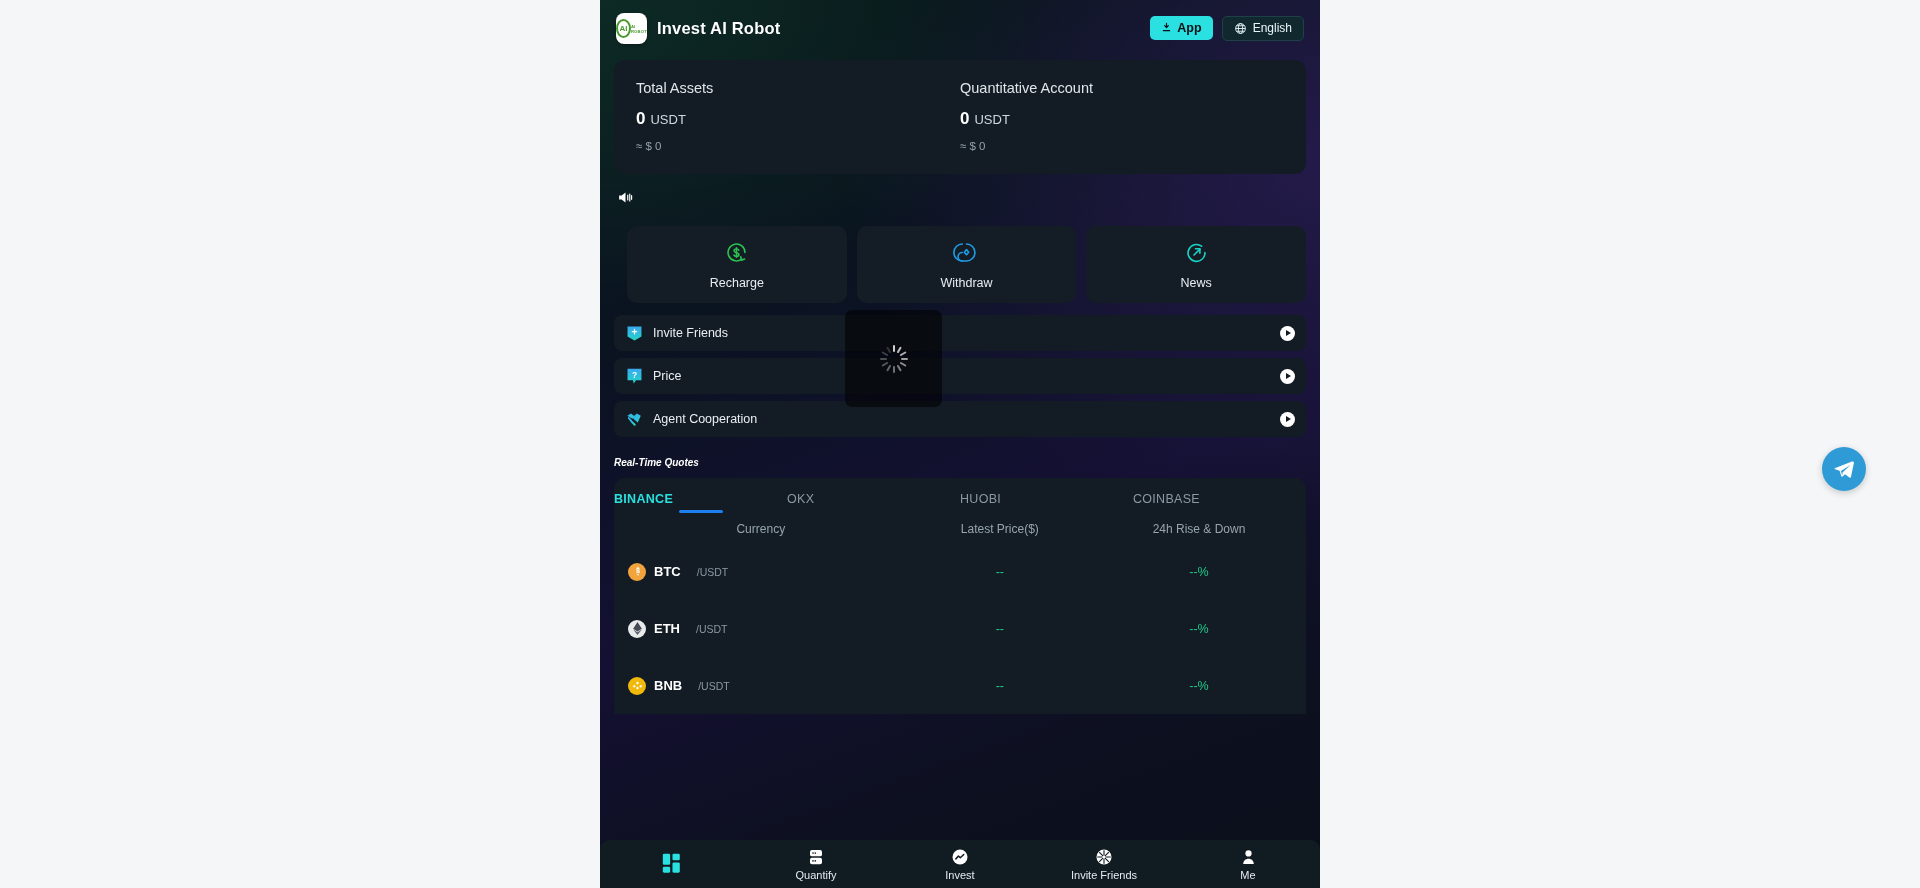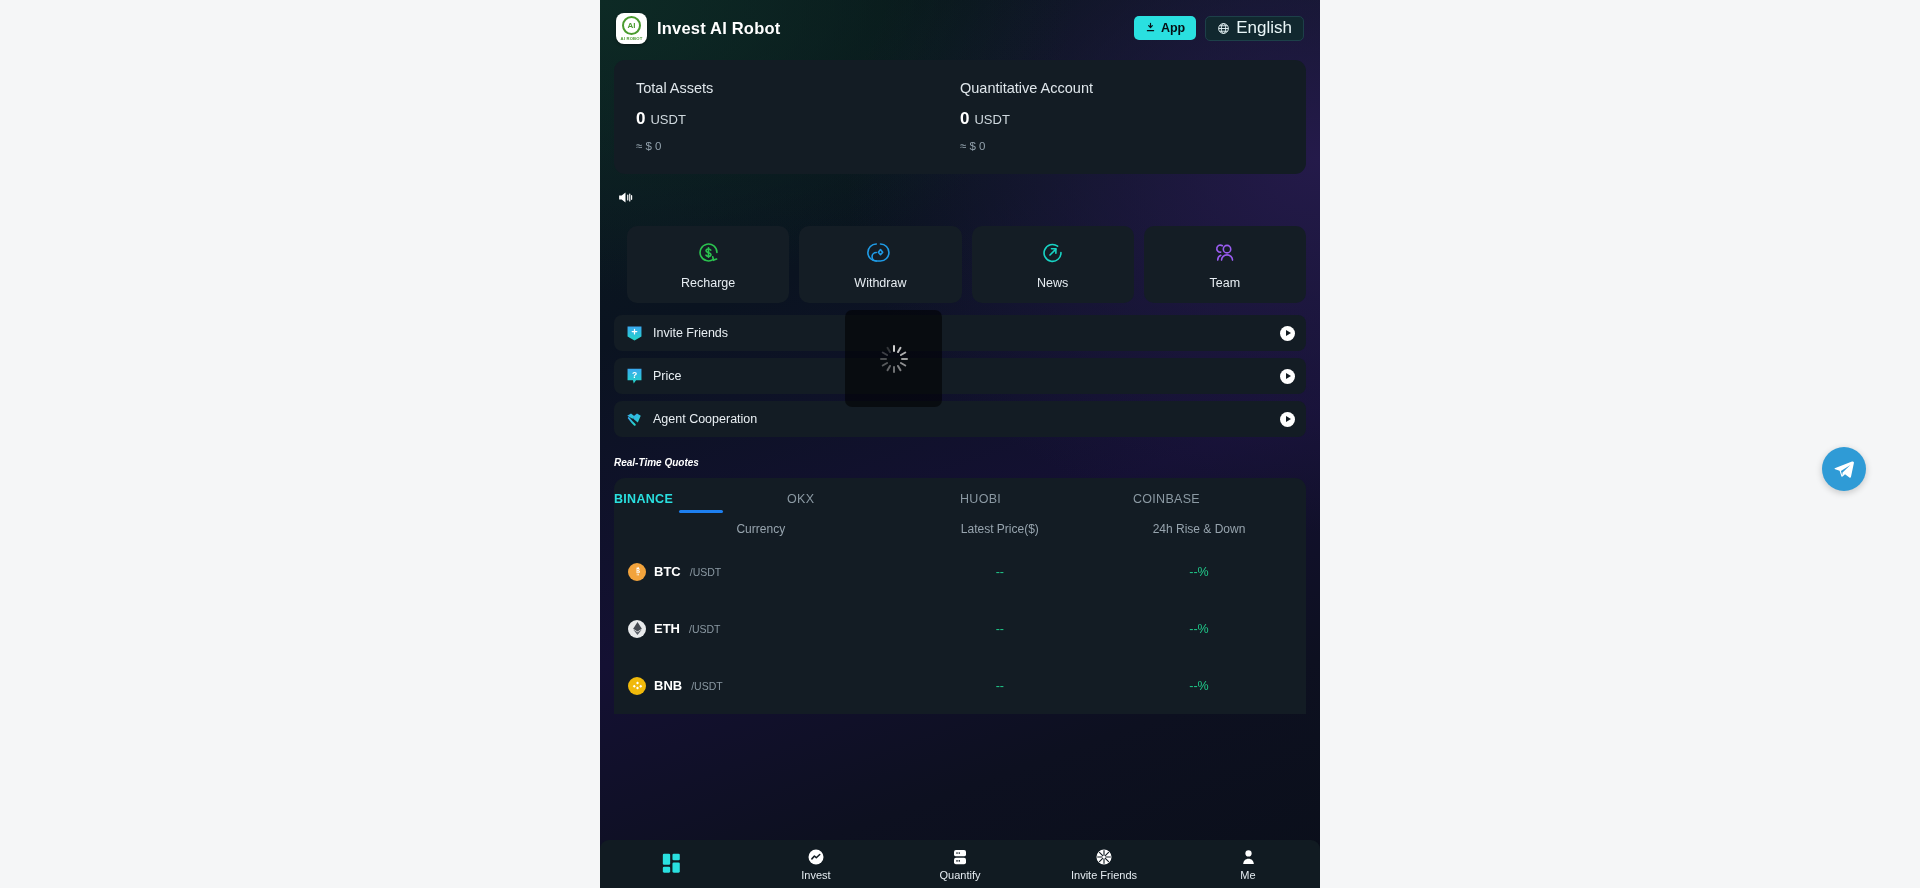--- a/index.html
+++ b/index.html
@@ -19,42 +19,42 @@
     overflow:hidden;
   }
   
   .header {
     height:56px; display:flex; align-items:center;
     padding:0 16px; position:relative; z-index:6;
   }
   .brand { display:flex; align-items:center; gap:10px; }
   .logo {
     width:31px;height:31px;border-radius:8px;background:#fff;
-    display:flex;align-items:center;justify-content:center;flex-direction:column;
+    display:flex;align-items:center;justify-content:center;
     flex:none;box-shadow:0 1px 3px rgba(0,0,0,.4);
   }
   .logo .ring {
     width:19px;height:19px;border-radius:50%;
     border:2.5px solid #4a9b2f;
     display:flex;align-items:center;justify-content:center;
     font-size:8px;font-weight:bold;color:#4a9b2f;line-height:1;
     margin-top:1px;
   }
   .logo .lbl { font-size:4.2px;font-weight:bold;color:#4a9b2f;letter-spacing:.2px;margin-top:1px; }
   .brand-name { color:#fff; font-size:16.5px; font-weight:bold; letter-spacing:.2px; }
   .header-actions { margin-left:auto; display:flex; align-items:flex-start; gap:9px; }
   .btn-app {
     background:#2ae0e0;color:#061015;border:none;border-radius:5px;
     height:24px;padding:0 11px;display:flex;align-items:center;gap:5px;
     font-size:12.5px;font-weight:600;cursor:pointer;font-family:inherit;
   }
   .btn-lang {
     background:#11282f;color:#e9f6f8;border:1px solid #1d4049;border-radius:5px;
     height:25px;padding:0 11px;display:flex;align-items:center;gap:6px;
-    font-size:17px;cursor:pointer;font-family:inherit;
+    font-size:12px;cursor:pointer;font-family:inherit;
   }
   .ic { display:inline-flex; align-items:center; justify-content:center; }
   
   .assets-card {
     margin:4px 14px 0; background:#131c24; border-radius:11px;
     padding:20px 22px 22px; display:flex; position:relative; z-index:5;
   }
   .assets-col { flex:1; }
   .assets-title { color:#dfe6eb; font-size:14.5px; margin-bottom:13px; }
   .assets-amt { display:flex; align-items:baseline; gap:5px; margin-bottom:11px; }
@@ -108,21 +108,21 @@
   .c-price { flex:0 0 32%; text-align:center; }
   .c-chg { flex:0 0 28%; text-align:center; }
   .q-row { display:flex; align-items:center; height:57px; padding:0 14px; }
   .q-cur { flex:0 0 40%; display:flex; align-items:center; gap:8px; }
   .coin {
     width:18px;height:18px;border-radius:50%;flex:none;
     display:flex;align-items:center;justify-content:center;
     font-size:11px;font-weight:bold;color:#fff;
   }
   .q-sym { color:#fff; font-size:13px; font-weight:bold; }
-  .q-pair { color:#8b99a3; font-size:10.5px; margin-left:1px; }
+  .q-pair { color:#8b99a3; font-size:10.5px; margin-left:8px; }
   .q-price { flex:0 0 32%; text-align:center; font-size:12.5px; color:#20c98a; }
   .q-chg { flex:0 0 28%; text-align:center; font-size:12.5px; color:#20c98a; }
   
   .loading-mask {
     position:absolute; left:245px; top:310px; width:97px; height:97px;
     background:rgba(0,0,0,.55); border-radius:7px; z-index:40;
     display:flex; align-items:center; justify-content:center;
   }
   .spinner { position:relative; width:28px; height:28px; }
   .spinner i {
@@ -238,31 +238,20 @@
     </div>
     <div class="action-card">
       <span class="ic">
         <svg width="27" height="27" viewBox="0 0 32 32" fill="none" stroke="#18d3c4" stroke-width="1.9" stroke-linecap="round" stroke-linejoin="round">
           <path d="M22 8.5A10 10 0 1 0 26 16"></path>
           <path d="M13 19l7-7"></path>
           <path d="M14.8 11.6H20v5.2"></path>
         </svg>
       </span>
       <span class="action-label">News</span>
-    </div>
-    <div class="action-card">
-      <span class="ic">
-        <svg width="27" height="27" viewBox="0 0 32 32" fill="none" stroke="#9a5cf0" stroke-width="1.9" stroke-linecap="round" stroke-linejoin="round">
-          <circle cx="19" cy="12" r="4.4"></circle>
-          <path d="M11.5 15.6a4.2 4.2 0 1 1 2-7.6"></path>
-          <path d="M25.5 25c0-3.4-2.9-6.2-6.5-6.2S12.5 21.6 12.5 25"></path>
-          <path d="M8 25c0-2.6 1.4-4.8 3.6-5.7"></path>
-        </svg>
-      </span>
-      <span class="action-label">Team</span>
     </div>
   </div>
 
   <div class="rows">
     <div class="row">
       <span class="row-icon">
         <svg width="17" height="19" viewBox="0 0 22 24">
           <defs>
               <linearGradient id="g1" x1="0" y1="0" x2="0" y2="1">
             <stop offset="0" stop-color="#3aa8f0"></stop>
@@ -406,42 +395,42 @@
           <rect x="2" y="2" width="8" height="12" rx="1.4"></rect>
           <rect x="12.5" y="2" width="8" height="7" rx="1.4"></rect>
           <rect x="2" y="16" width="8" height="6.5" rx="1.4"></rect>
           <rect x="12.5" y="11.5" width="8" height="11" rx="1.4"></rect>
         </svg>
       </span>
       <span class="nav-label"></span>
     </div>
     <div class="nav-item">
       <span class="ic">
-        <svg width="18" height="18" viewBox="0 0 24 24">
-          <path d="M12 2a10 10 0 0 1 10 10 10 10 0 0 1-10 10A10 10 0 0 1 2 12 10 10 0 0 1 12 2z" fill="#ffffff"></path>
-          <path d="M6.5 14.5l3.4-3.8 2.5 2.3 4.6-4.4" stroke="#111b22" stroke-width="2" fill="none" stroke-linecap="round" stroke-linejoin="round"></path>
-        </svg>
-      </span>
-      <span class="nav-label">Invest</span>
-    </div>
-    <div class="nav-item">
-      <span class="ic">
         <svg width="18" height="18" viewBox="0 0 24 24" fill="#ffffff">
           <rect x="4" y="2.5" width="16" height="8.6" rx="2.6"></rect>
           <rect x="4" y="12.9" width="16" height="8.6" rx="2.6"></rect>
           <circle cx="8" cy="6.8" r="1.1" fill="#111b22"></circle>
           <circle cx="11" cy="6.8" r="1.1" fill="#111b22"></circle>
           <circle cx="8" cy="17.2" r="1.1" fill="#111b22"></circle>
           <circle cx="11" cy="17.2" r="1.1" fill="#111b22"></circle>
         </svg>
       </span>
       <span class="nav-label">Quantify</span>
     </div>
     <div class="nav-item">
       <span class="ic">
+        <svg width="18" height="18" viewBox="0 0 24 24">
+          <path d="M12 2a10 10 0 0 1 10 10 10 10 0 0 1-10 10A10 10 0 0 1 2 12 10 10 0 0 1 12 2z" fill="#ffffff"></path>
+          <path d="M6.5 14.5l3.4-3.8 2.5 2.3 4.6-4.4" stroke="#111b22" stroke-width="2" fill="none" stroke-linecap="round" stroke-linejoin="round"></path>
+        </svg>
+      </span>
+      <span class="nav-label">Invest</span>
+    </div>
+    <div class="nav-item">
+      <span class="ic">
         <svg width="18" height="18" viewBox="0 0 24 24" fill="none" stroke="#ffffff" stroke-width="1.7">
           <circle cx="12" cy="12" r="9.2" fill="#ffffff"></circle>
           <g stroke="#111b22" stroke-width="1.5">
             <path d="M12 3v7.4M21 12h-7.4M12 21v-7M3 12h7"></path>
             <path d="M18.4 5.6l-5 5M18.4 18.4l-5-5M5.6 18.4l5-5M5.6 5.6l5 5"></path>
           </g>
         </svg>
       </span>
       <span class="nav-label">Invite Friends</span>
     </div>

